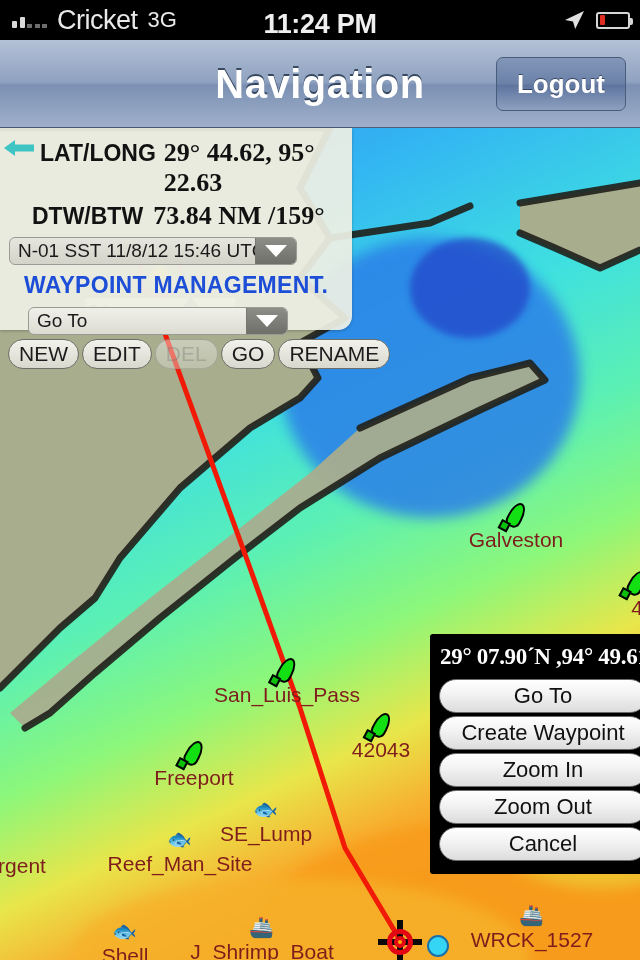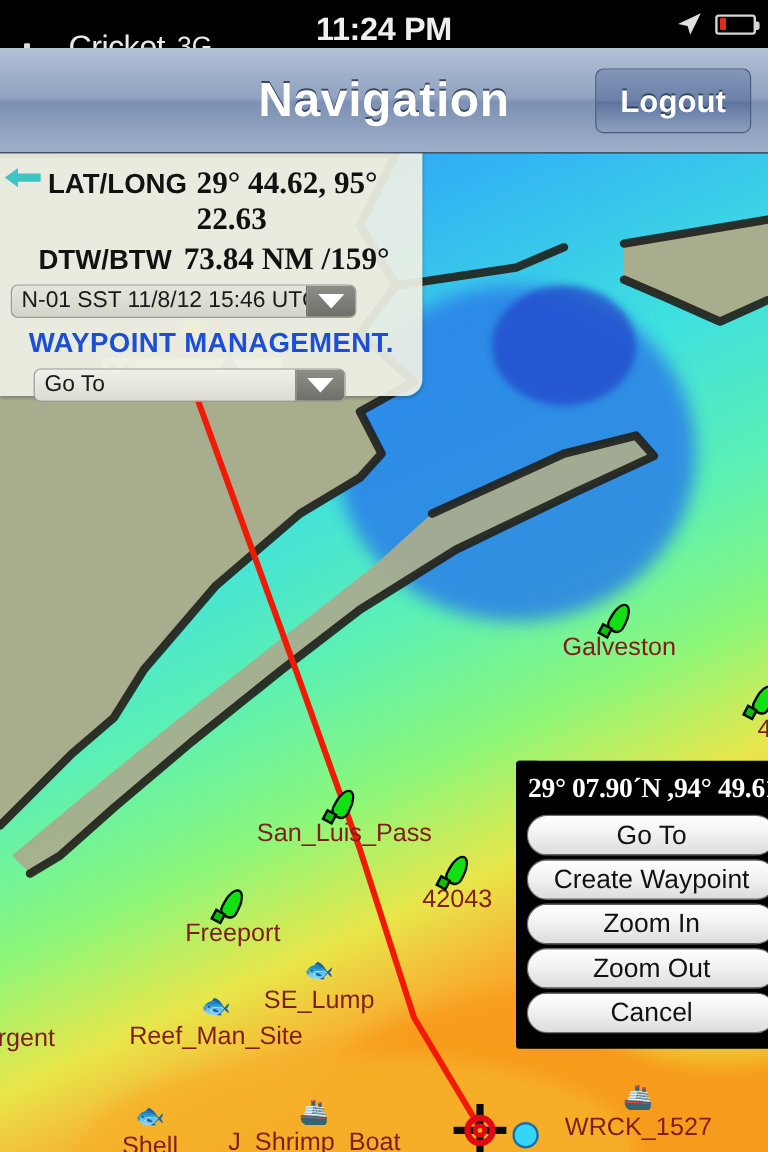--- a/index.html
+++ b/index.html
@@ -1,21 +1,21 @@
 <!DOCTYPE html>
 <html><head>
 <meta charset="utf-8">
 <style>
   html,body{margin:0;padding:0;background:#000;}
   body{width:640px;height:960px;overflow:hidden;font-family:"Liberation Sans",sans-serif;}
   #app{position:relative;width:640px;height:960px;overflow:hidden;background:#000;}
 
   
   .statusbar{position:absolute;left:0;top:0;width:640px;height:40px;background:#000;color:#e8e8e8;}
-  .sb-left{position:absolute;left:12px;top:0;height:40px;display:flex;align-items:center;gap:10px;margin-top:19px;}
+  .sb-left{position:absolute;left:12px;top:0;height:40px;display:flex;align-items:center;gap:10px;}
   .sb-carrier{font-size:27px;font-weight:400;letter-spacing:-.5px;color:#e9e9e9;}
   .sb-net{font-size:22px;color:#e9e9e9;}
   .sb-time{position:absolute;left:0;top:0;width:640px;height:48px;display:flex;align-items:center;justify-content:center;font-size:27px;font-weight:600;color:#efefef;letter-spacing:-.3px;}
   .sb-right{position:absolute;right:10px;top:0;height:40px;display:flex;align-items:center;gap:11px;}
   .bars{display:flex;align-items:flex-end;gap:2.5px;height:16px;}
   .bars i{display:block;width:5px;background:#d9d9d9;border-radius:1px;}
   .bars i.b1{height:7px}.bars i.b2{height:11px}
   .bars i.d{background:#6d6d6d;height:4px;border-radius:0;}
   .batt{width:34px;height:17px;border:2px solid #d6d6d6;border-radius:3px;position:relative;box-sizing:border-box;}
   .batt::after{content:"";position:absolute;right:-5px;top:4px;width:3px;height:7px;background:#d6d6d6;border-radius:0 2px 2px 0;}
@@ -294,20 +294,27 @@
 
     <div class="wpm">WAYPOINT MANAGEMENT.</div>
 
     <div class="dd dd2">
       <span class="txt">Go To</span>
       <span class="chev">
           <i></i>
         </span>
     </div>
 
+    <div class="btnrow">
+      <div class="pill">NEW</div>
+      <div class="pill">EDIT</div>
+      <div class="pill dis">DEL</div>
+      <div class="pill">GO</div>
+      <div class="pill">RENAME</div>
+    </div>
   </div>
 
   <div class="popup">
     <div class="tail"></div>
     <div class="head">29° 07.90´N ,94° 49.61´W</div>
     <div class="pbtn">Go To</div>
     <div class="pbtn">Create Waypoint</div>
     <div class="pbtn">Zoom In</div>
     <div class="pbtn">Zoom Out</div>
     <div class="pbtn">Cancel</div>

